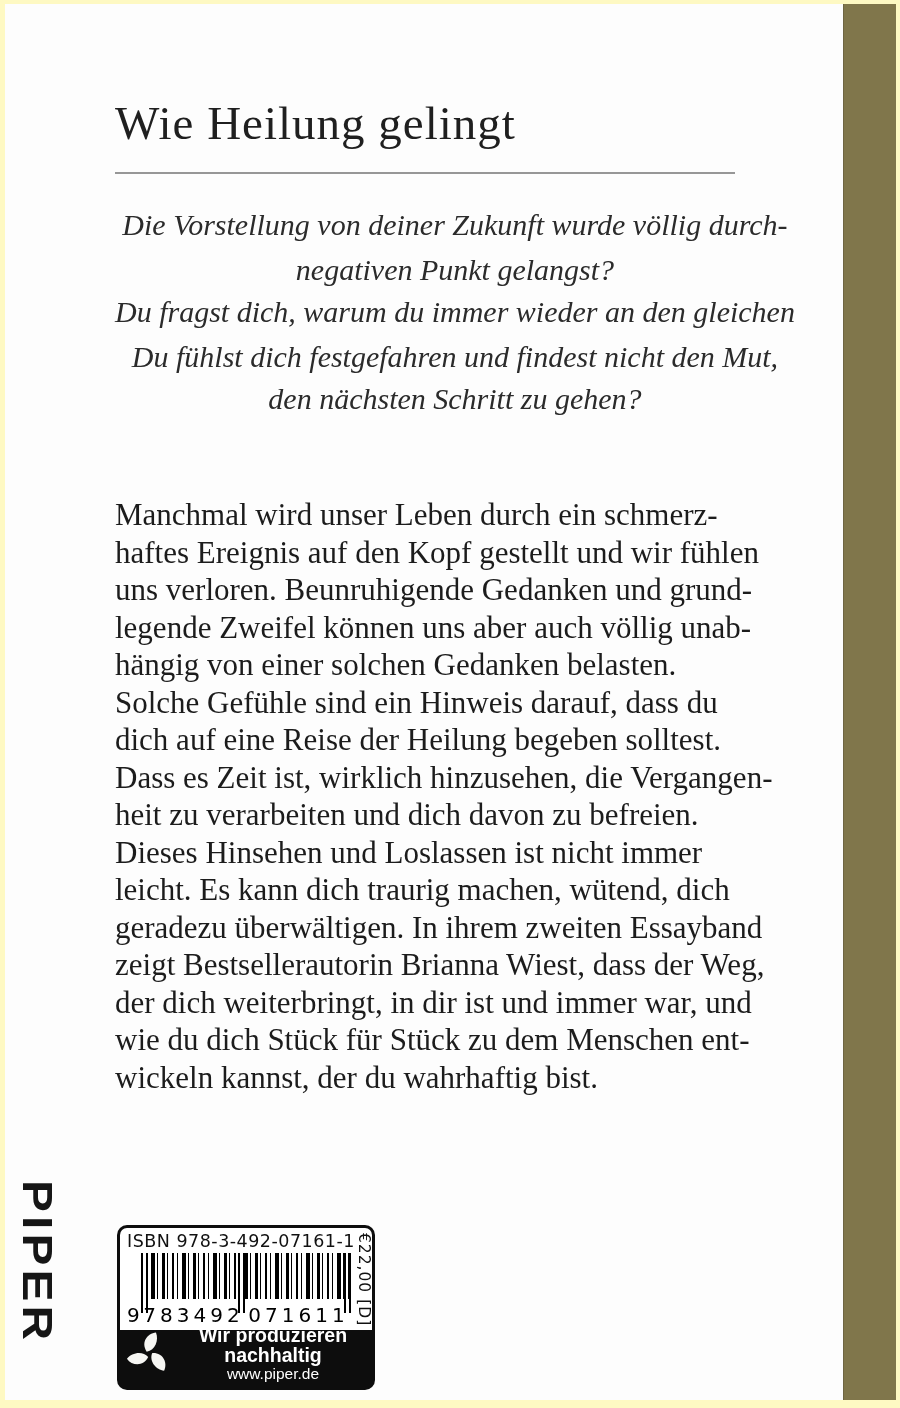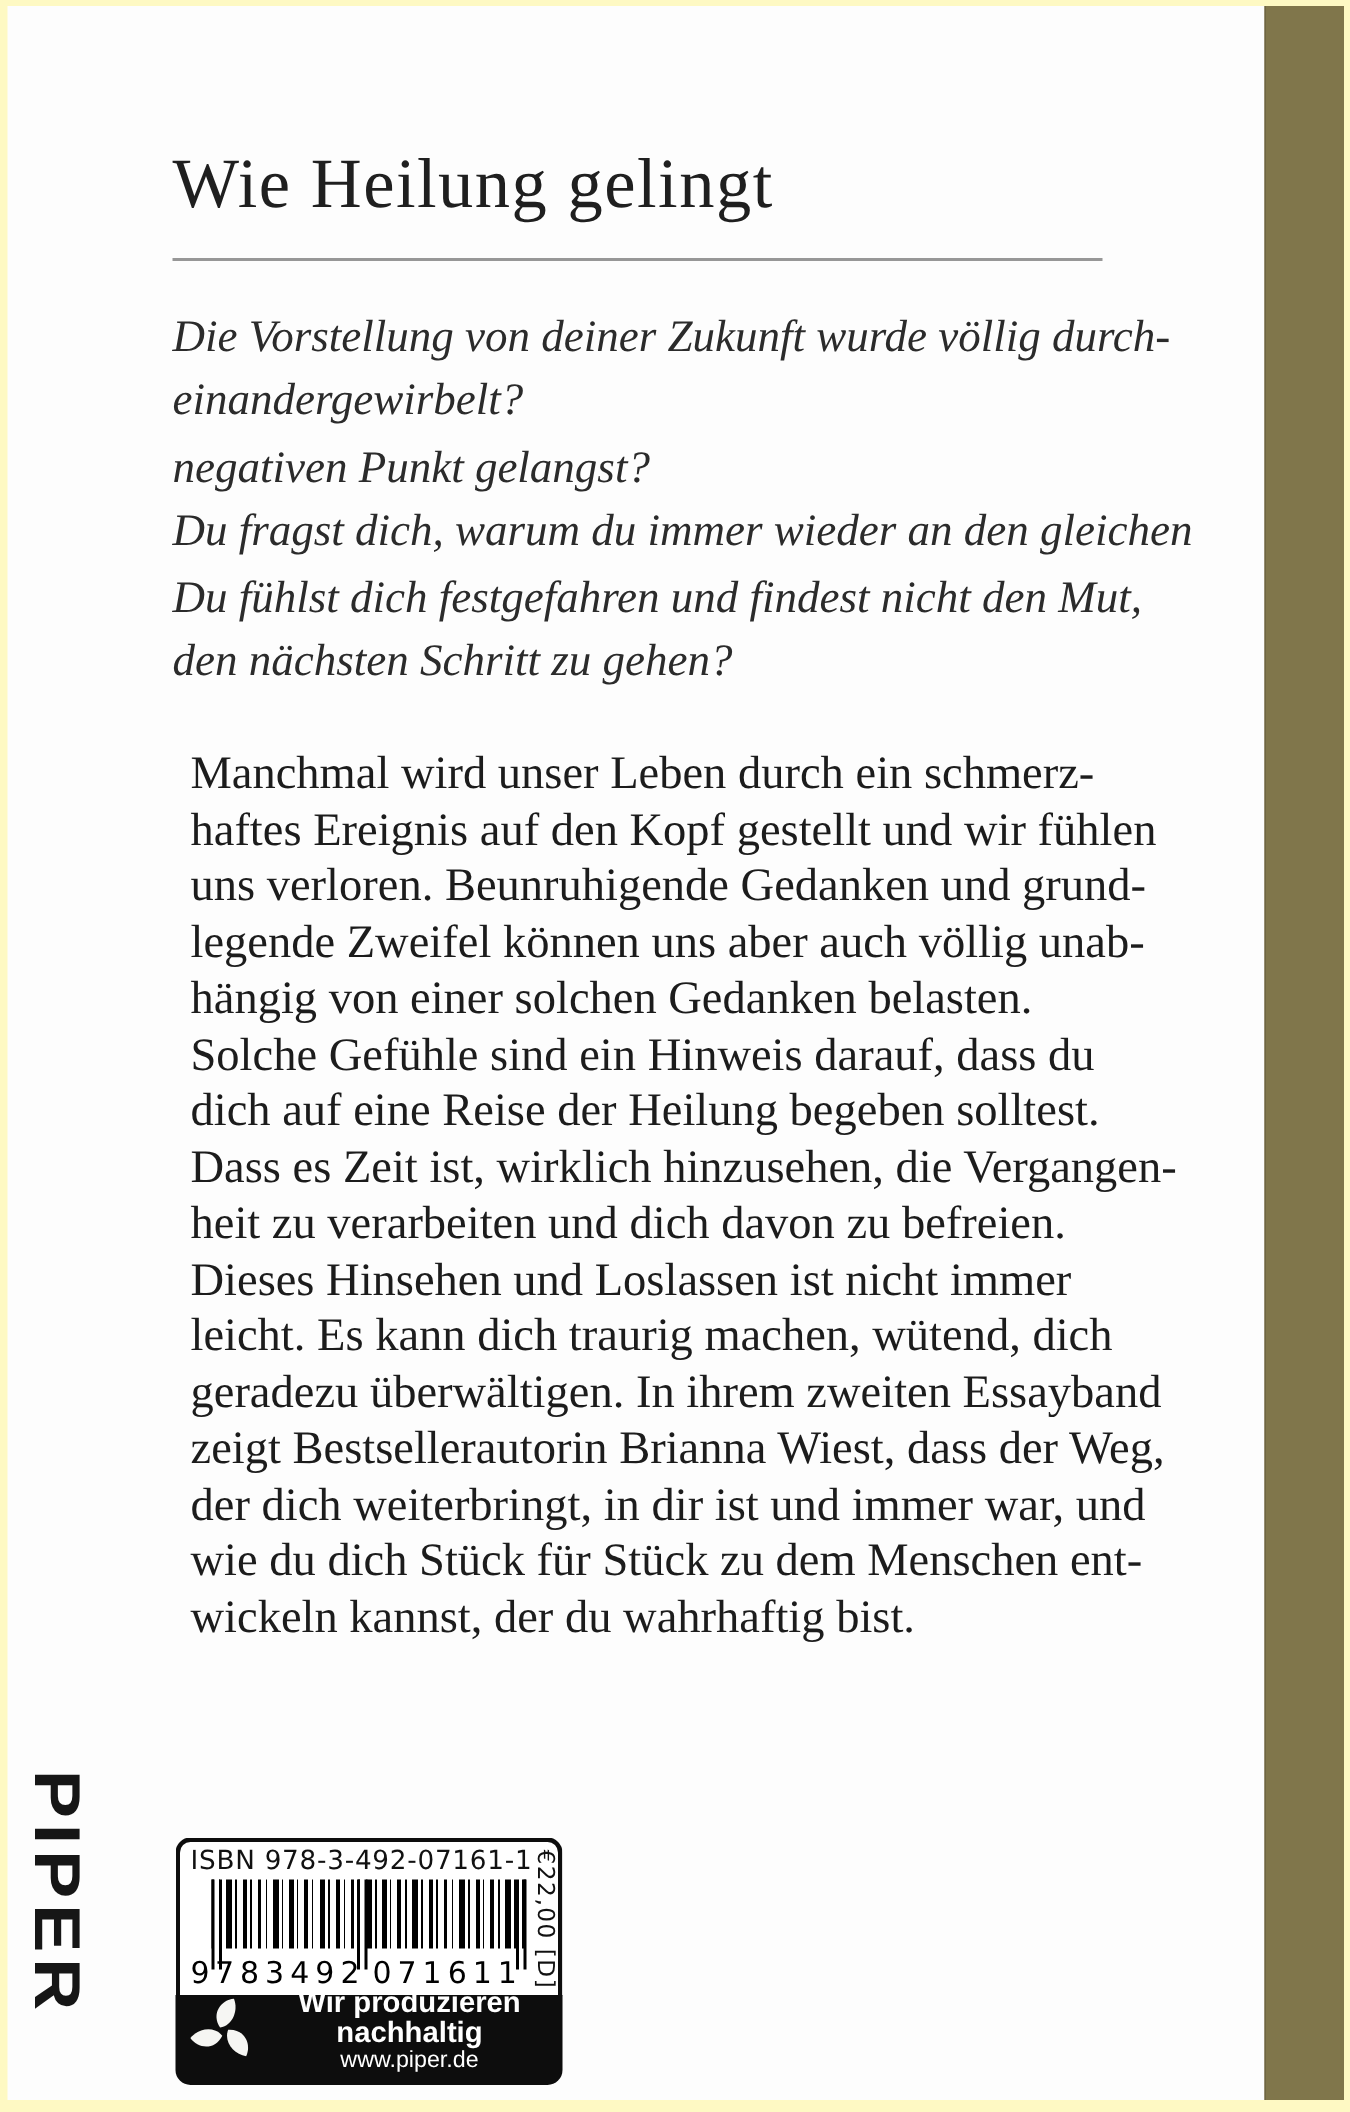--- a/index.html
+++ b/index.html
@@ -9,26 +9,26 @@
   .stage { position:relative; width:900px; height:1408px; background:#fef9c3; overflow:hidden; }
   .page  { position:absolute; left:5px; top:4px; right:4px; bottom:8px; background:#fdfdfd; }
   .spine-strip { position:absolute; top:4px; bottom:8px; right:4px; width:53px; background:#80764b; border-left:1px solid #6e6542; }
 
   .page-title { position:absolute; left:115px; top:96px; font-size:47px; color:#1f1f1f;
                 letter-spacing:1px; white-space:nowrap; }
   .title-rule { position:absolute; left:115px; top:172px; width:620px; height:2px; background:#979797; }
 
   .questions { position:absolute; left:115px; top:204px; font-style:italic; font-size:30px;
                line-height:42px; color:#2b2b2b; }
-  .question-para { margin-bottom:3px; }
+  .question-para { margin-bottom:3px;text-align:center; }
   .q-line { white-space:nowrap; }
 
   .body-text { position:absolute; left:115px; top:496px; font-size:31px; line-height:37.5px;
                color:#1c1c1c; }
-  .b-line { white-space:nowrap;margin-left:12px; }
+  .b-line { white-space:nowrap; }
 
   
   .sticker { position:absolute; left:117px; top:1178px; width:258px; }
   .sticker-top { height:106px; background:#ffffff; border:3px solid #0d0d0d; border-bottom:none;
                  border-radius:10px 10px 0 0; display:flex; font-family:"DejaVu Sans", sans-serif;margin-top:47px; }
   .sticker-main { flex:1 1 auto; padding:3px 0 0 7px; position:relative; }
   .isbn-label { font-size:17.5px; color:#111; text-align:center; letter-spacing:0.5px; white-space:nowrap; }
   .barcode { position:relative; height:76px; margin-top:2px; }
   .bars { position:absolute; left:14px; right:4px; top:0; height:46px;
           background:repeating-linear-gradient(90deg,
@@ -67,21 +67,20 @@
 <div class="stage">
   <div class="page"></div>
   <div class="spine-strip"></div>
 
   <div class="page-title">Wie Heilung gelingt</div>
   <div class="title-rule"></div>
 
   <div class="questions">
     <div class="question-para">
       <div class="q-line">Die Vorstellung von deiner Zukunft wurde völlig durch-</div>
-      <div class="q-line">einandergewirbelt?</div>
     </div>
     <div class="question-para">
       <div class="q-line">negativen Punkt gelangst?</div>
       <div class="q-line">Du fragst dich, warum du immer wieder an den gleichen</div>
     </div>
     <div class="question-para">
       <div class="q-line">Du fühlst dich festgefahren und findest nicht den Mut,</div>
       <div class="q-line">den nächsten Schritt zu gehen?</div>
     </div>
   </div>

